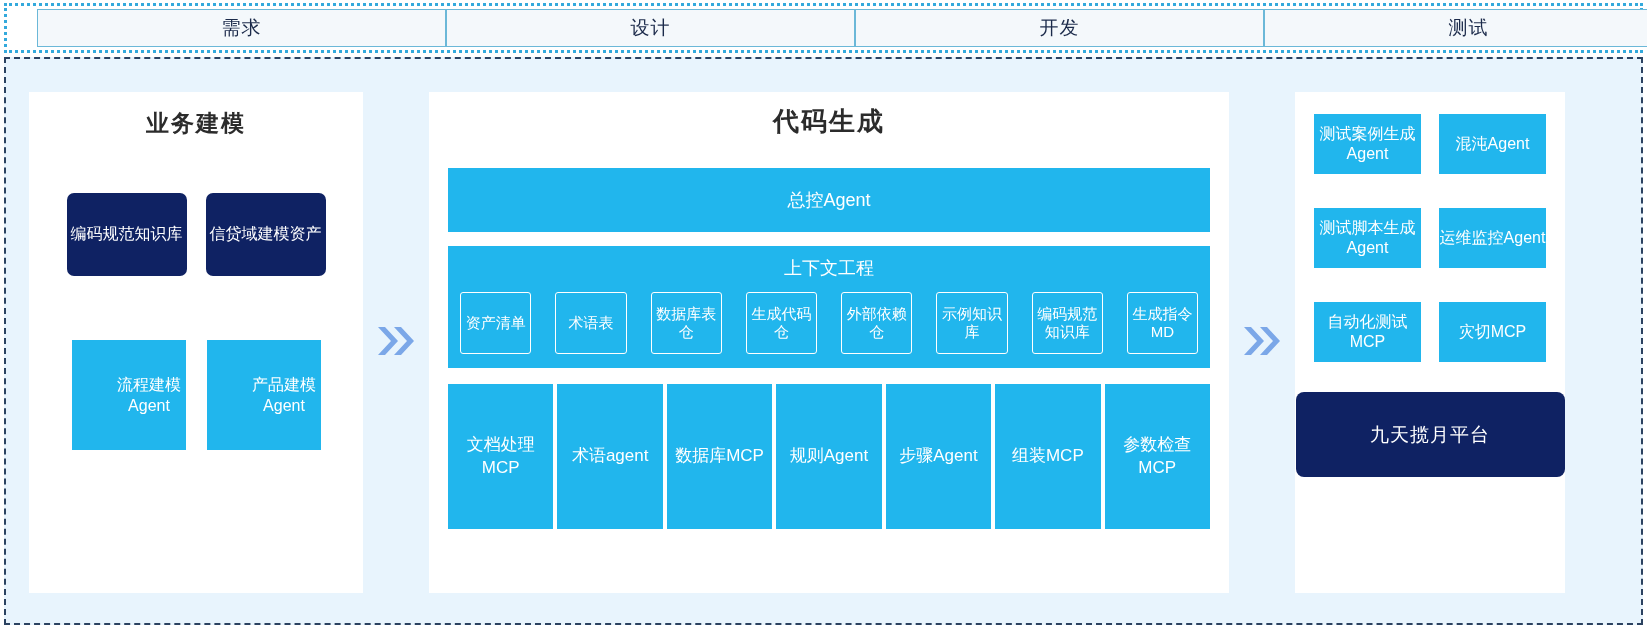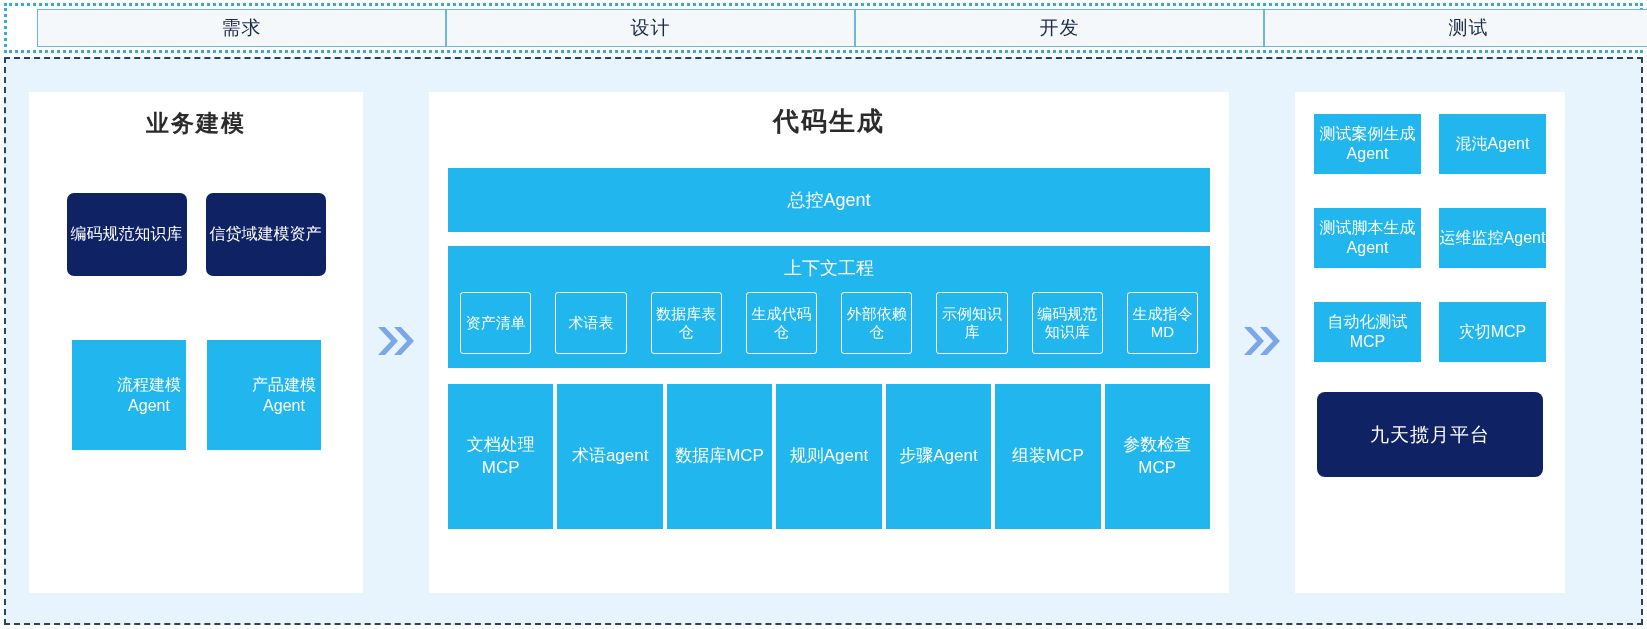--- a/index.html
+++ b/index.html
@@ -143,21 +143,21 @@
     margin-top:22px;
   }
   .right-box{
     height:60px;
     background:#21b6ed;
     color:#ffffff;font-size:16px;line-height:1.28;
     display:flex;align-items:center;justify-content:center;text-align:center;
   }
   .platform-box{
     margin:30px auto 0 auto;
-    width:226px;height:85px;
+    width:269px;height:85px;
     background:#0f2263;
     border-radius:8px;
     color:#ffffff;font-size:19px;letter-spacing:1px;
     display:flex;align-items:center;justify-content:center;text-align:center;
   }
 </style>
 </head>
 <body>
 
 <div class="page">

